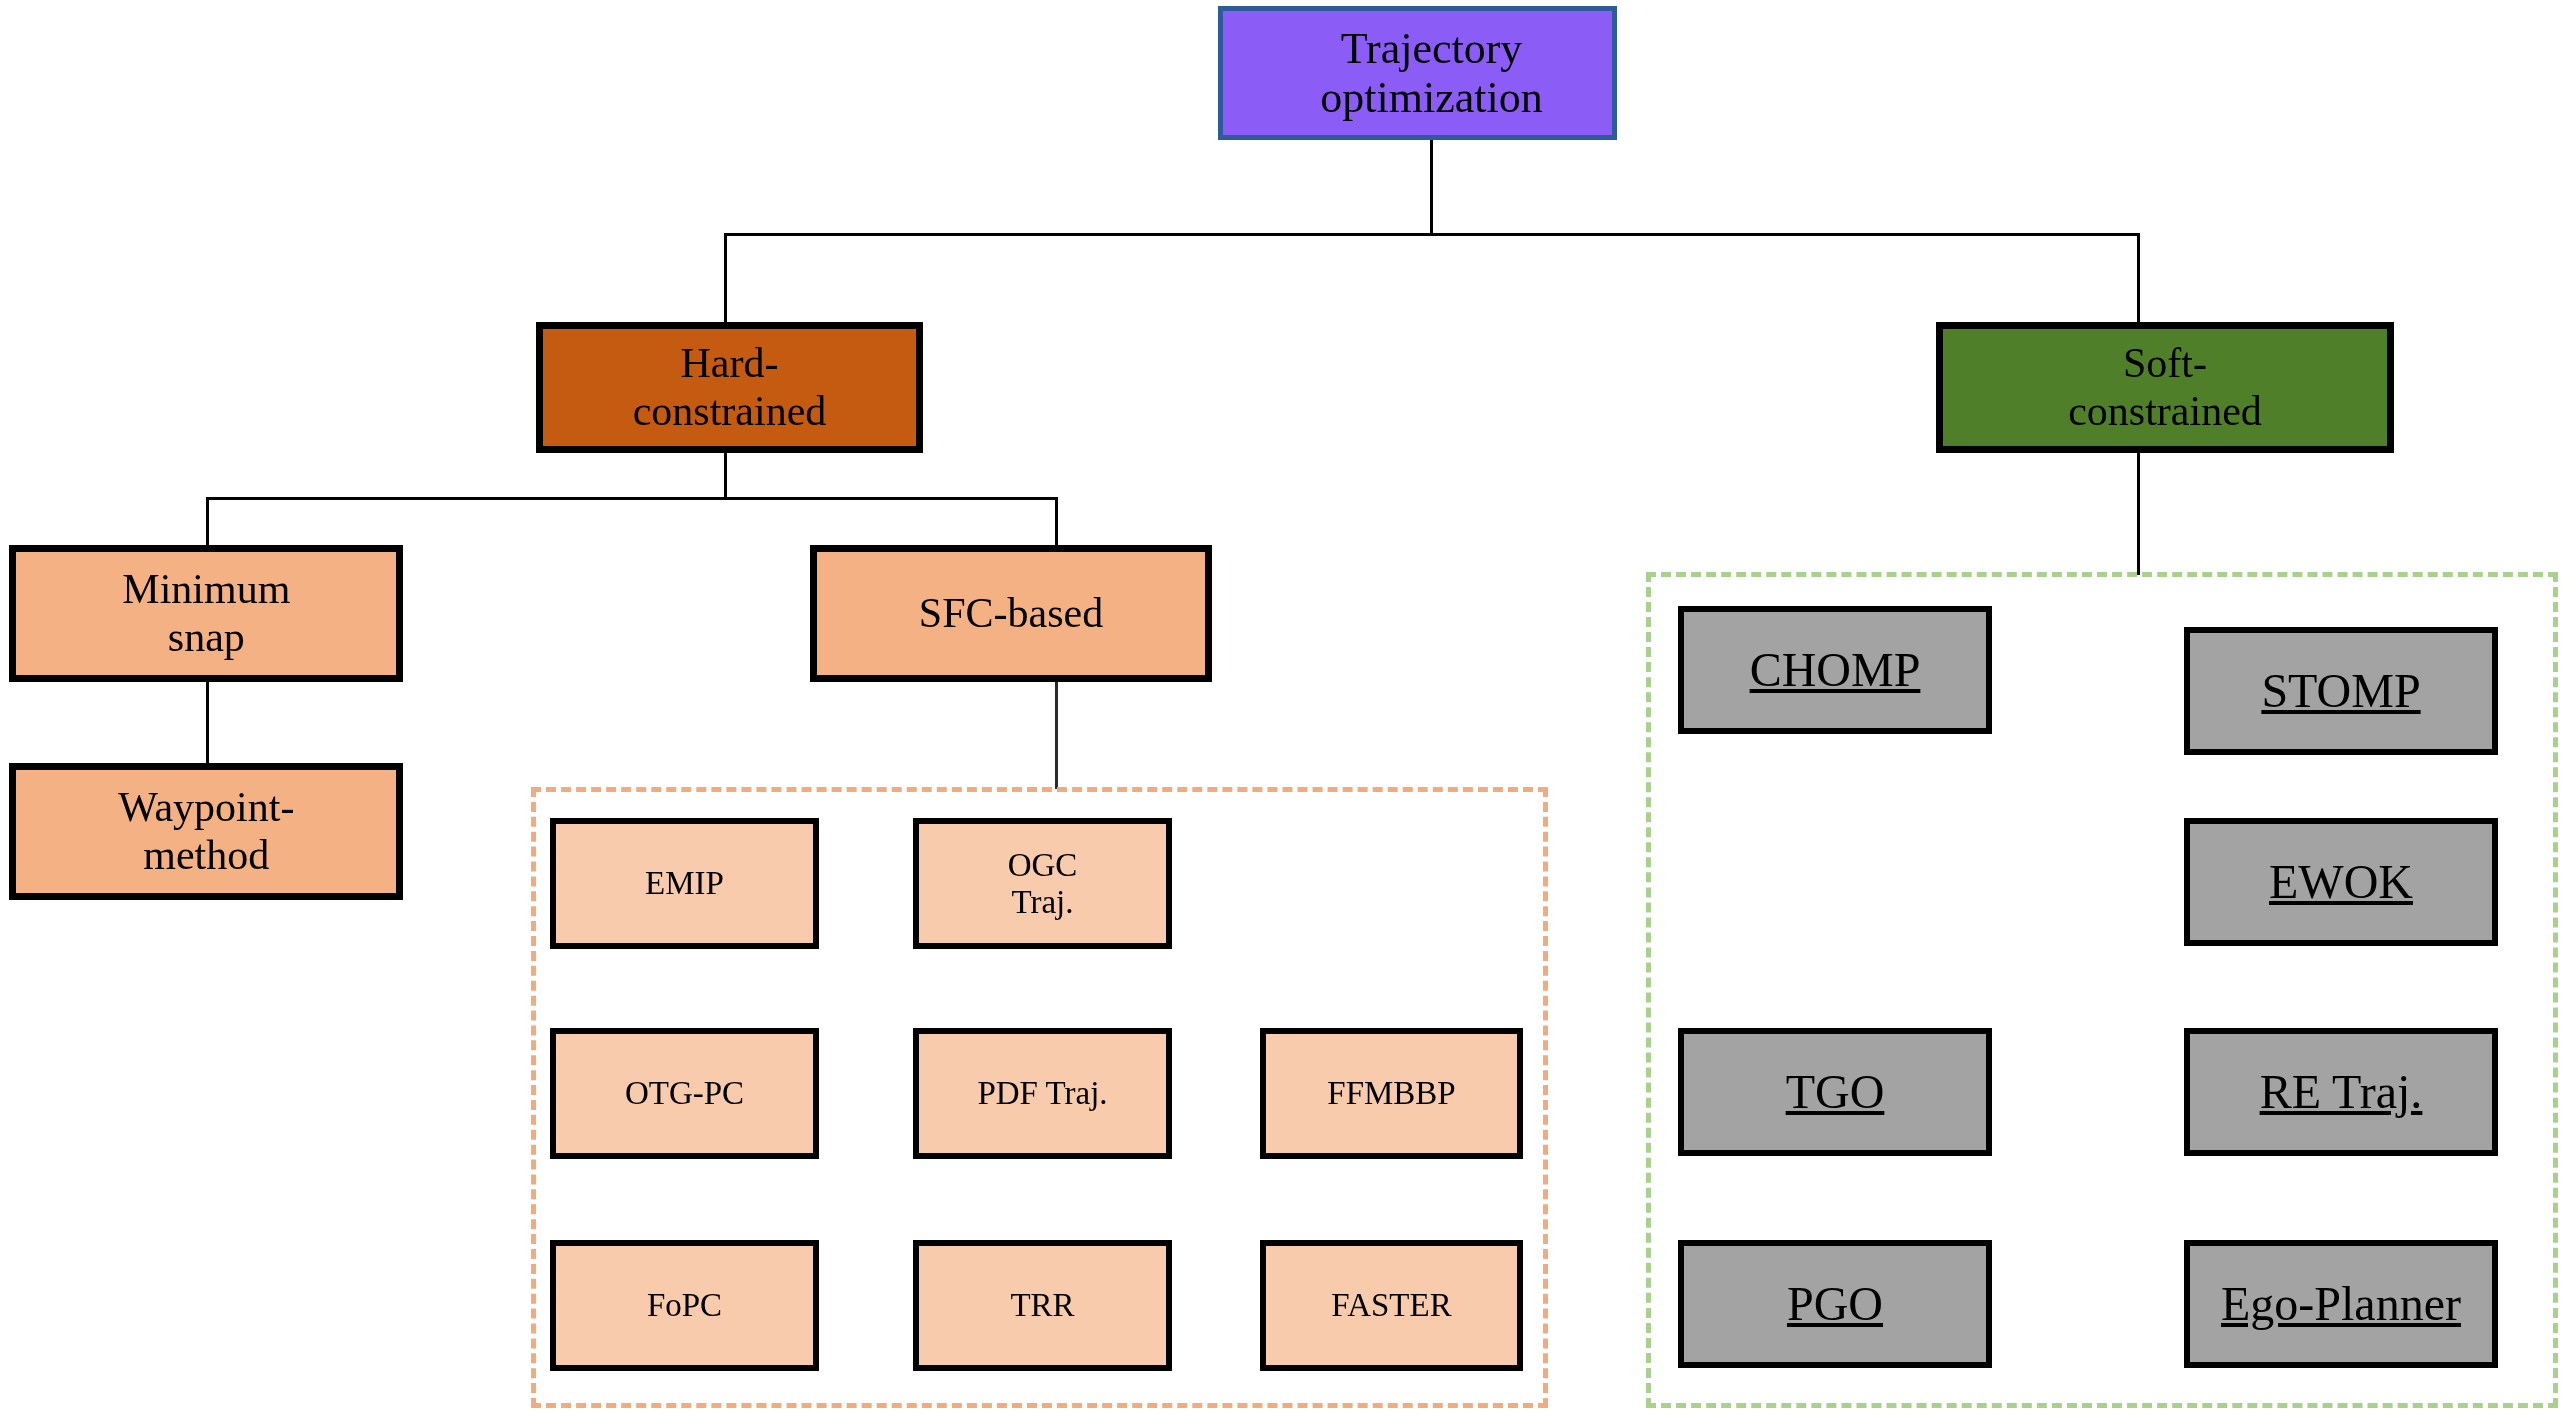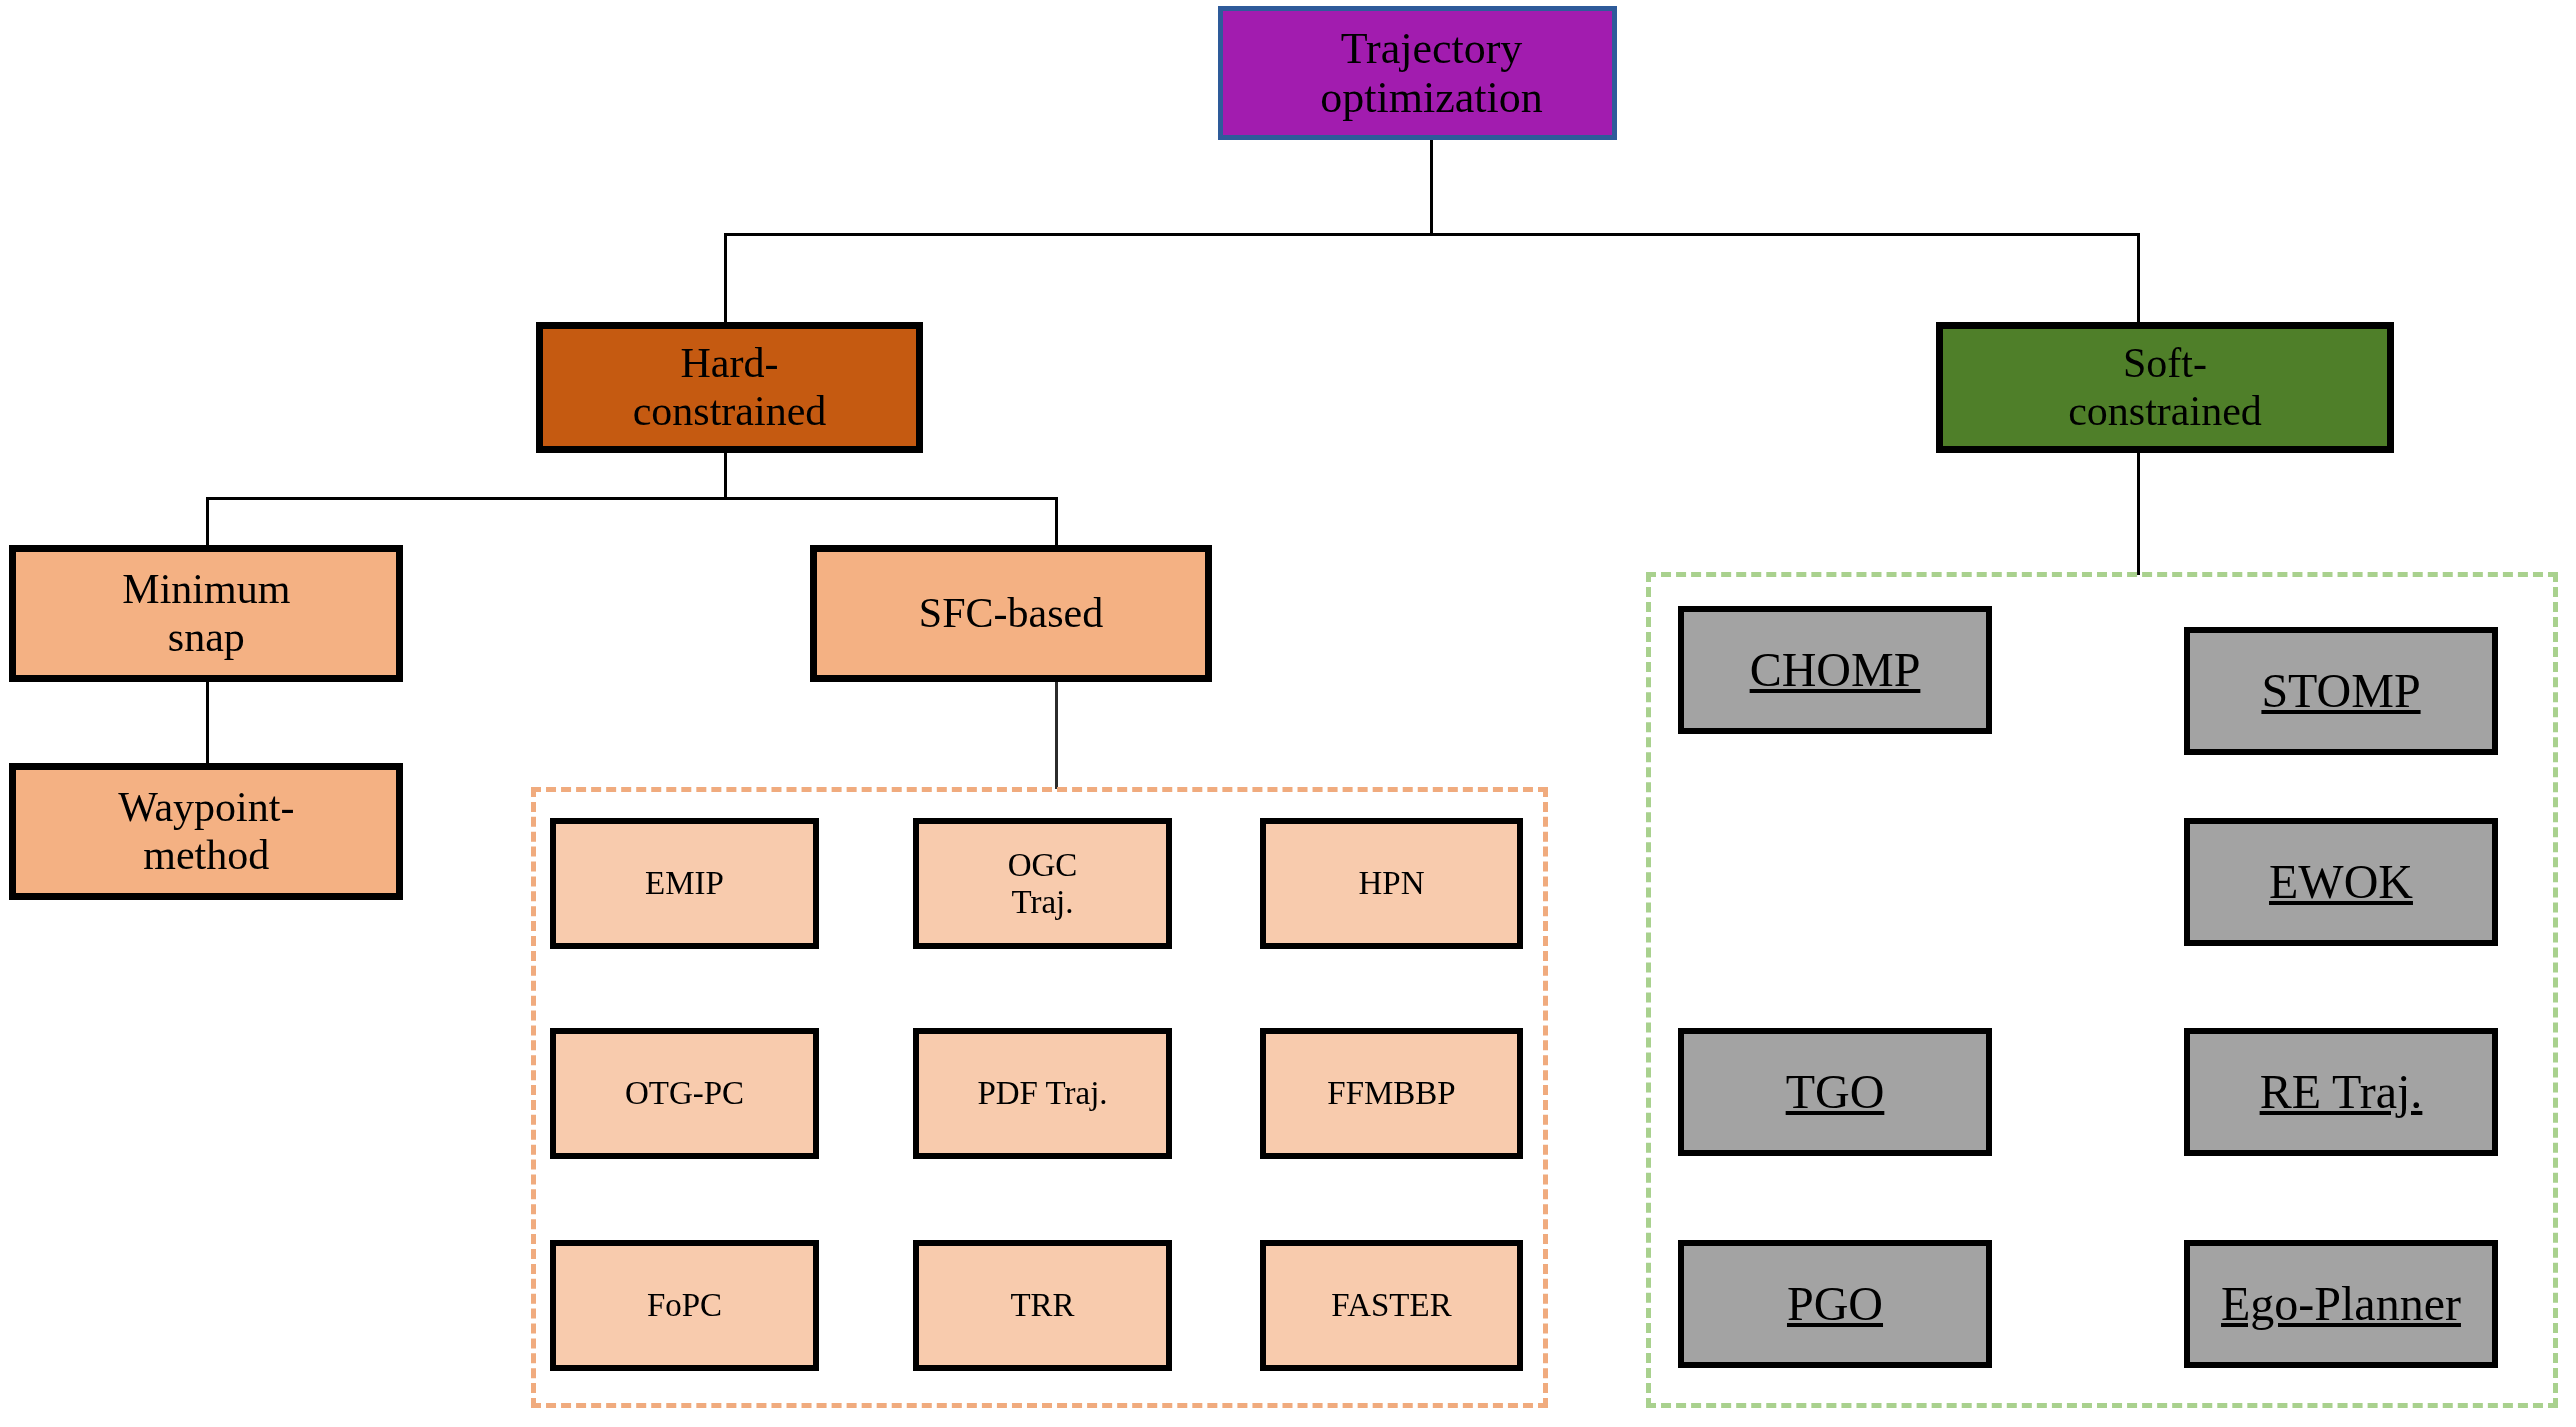--- a/index.html
+++ b/index.html
@@ -26,21 +26,21 @@
     display: flex;
     align-items: center;
     justify-content: center;
     text-align: center;
     color: #000000;
     line-height: 1.12;
     white-space: pre-line;
   }
 
   .node.root {
-    background: #a21caf;
+    background: #8b5cf6;
     border: 5.5px solid #2e5b9a;
     font-size: 44px;
     padding-left: 28px;
   }
 
   .node.hard {
     background: #c55a11;
     border: 7px solid #000000;
     font-size: 42px;
   }
@@ -134,21 +134,20 @@
   <div class="node mid-orange" style="left:810px; top:545px; width:402px; height:137px;">SFC-based</div>
 
   <div class="node mid-orange" style="left:9.3px; top:763px; width:394px; height:137px;">Waypoint-
 method</div>
 
   <div class="group-box orange" style="left:531px; top:787px; width:1017px; height:621px;"></div>
 
   <div class="node leaf-orange" style="left:550px; top:818px; width:269px; height:131px;">EMIP</div>
   <div class="node leaf-orange" style="left:913px; top:818px; width:259px; height:131px;">OGC
 Traj.</div>
-  <div class="node leaf-orange" style="left:1260px; top:818px; width:263px; height:131px;">HPN</div>
 
   <div class="node leaf-orange" style="left:550px; top:1028px; width:269px; height:131px;">OTG-PC</div>
   <div class="node leaf-orange" style="left:913px; top:1028px; width:259px; height:131px;">PDF Traj.</div>
   <div class="node leaf-orange" style="left:1260px; top:1028px; width:263px; height:131px;">FFMBBP</div>
 
   <div class="node leaf-orange" style="left:550px; top:1240px; width:269px; height:131px;text-align:center;">FoPC</div>
   <div class="node leaf-orange" style="left:913px; top:1240px; width:259px; height:131px;">TRR</div>
   <div class="node leaf-orange" style="left:1260px; top:1240px; width:263px; height:131px;">FASTER</div>
 
   <div class="group-box green" style="left:1646px; top:572px; width:912px; height:836px;"></div>

